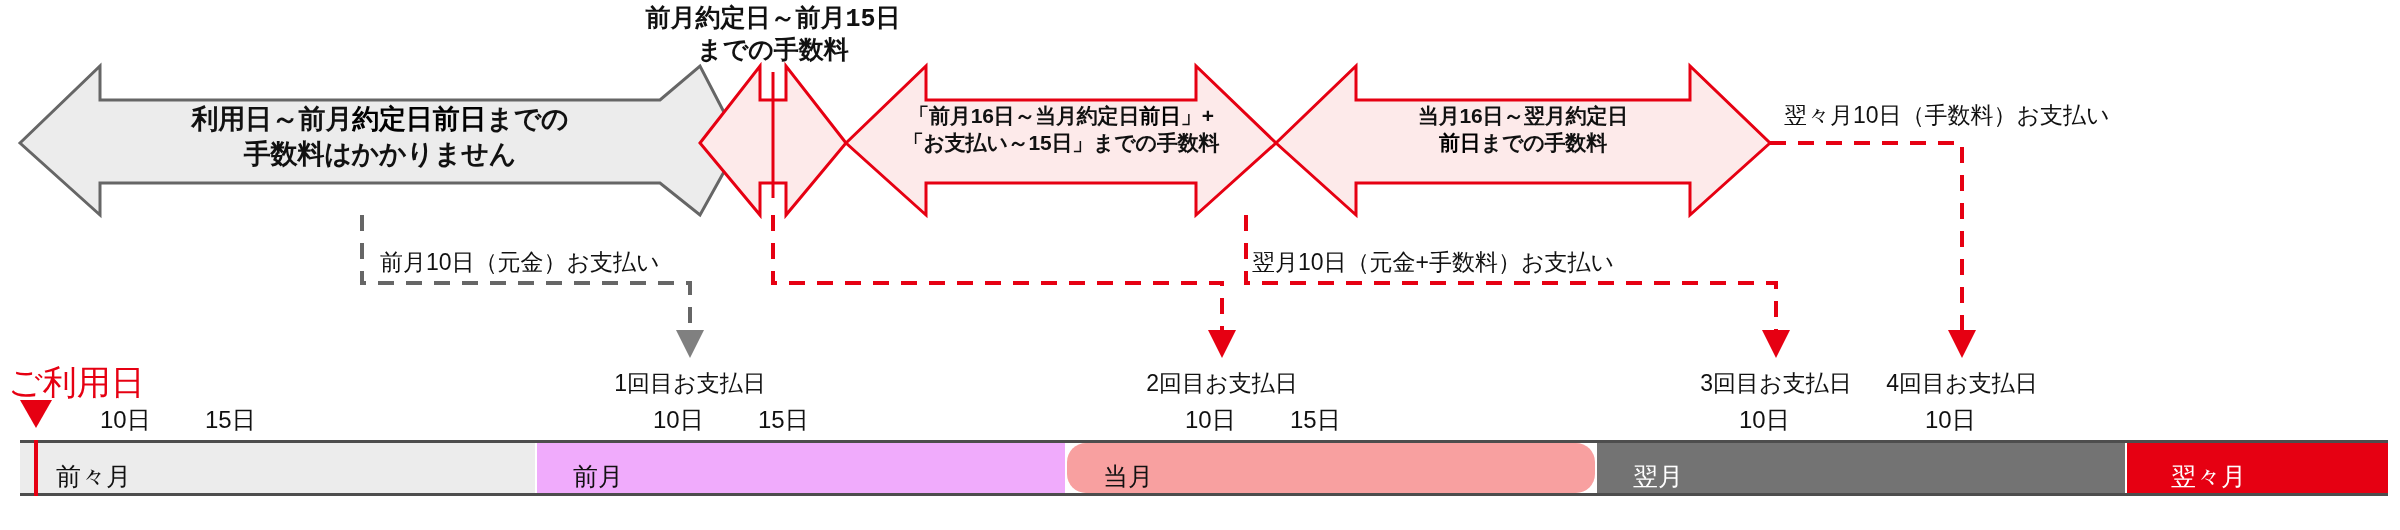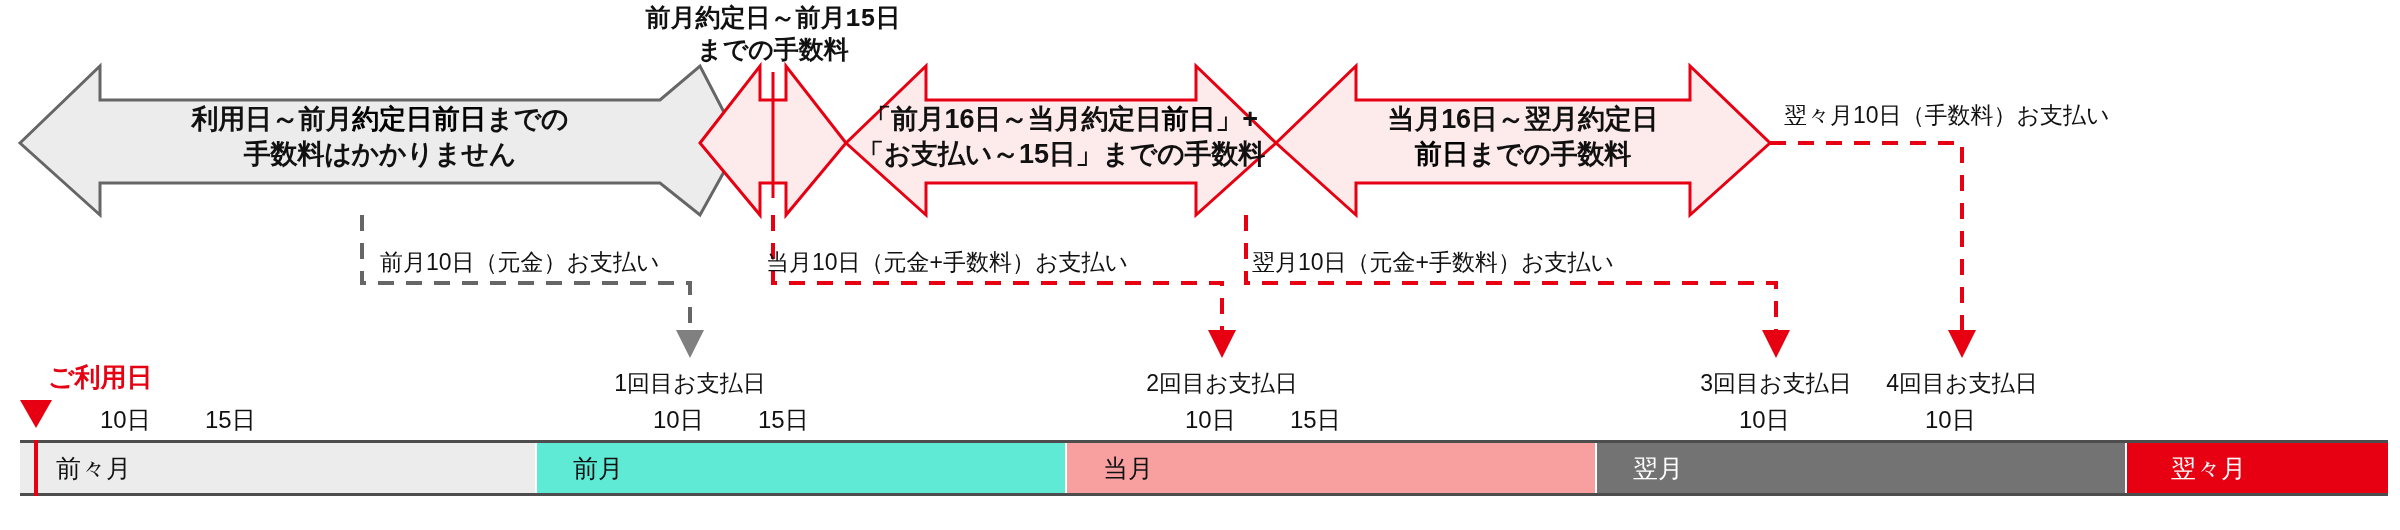--- a/index.html
+++ b/index.html
@@ -19,21 +19,21 @@
     position: absolute;
     text-align: center;
     font-weight: bold;
     line-height: 1.30;
     color: #111111;
     white-space: nowrap;
     letter-spacing: -0.2px;
   }
   .arrow-text .hl { color: #000000; text-align: center; }
   .arrow-text.gray  { font-size: 27px; }
-  .arrow-text.big   { font-size: 27px; }
+  .arrow-text.big   { font-size: 21px; }
 
   
   .cap-label {
     position: absolute;
     text-align: center;
     font-weight: bold;
     font-size: 25px;
     line-height: 1.28;
     color: #111111;
     white-space: nowrap;
@@ -62,35 +62,34 @@
   .tl-title {
     position: absolute;
     font-size: 23px;
     white-space: nowrap;
     text-align: center;
     color: #111111;
     font-weight: 400;
   }
   .tl-title.use {
     color: #e60012;
-    font-weight: bold;
-    font-size: 26px;
-    margin-left: 40px;
+    font-weight: normal;
+    font-size: 34px;
   }
   .tick-label {
     position: absolute;
     font-size: 24px;
     white-space: nowrap;
     color: #111111;
   }
   .month-bar {
     position: absolute;
     height: 50px;
     display: flex;
-    align-items: center;
+    align-items: flex-end;
     font-size: 25px;
     color: #111111;
     padding-left: 36px;
   }
   .month-bar.onwhite { color: #ffffff; }
   .top-rule {
     position: absolute;
     height: 3px;
     background: #4d4d4d;
   }
@@ -160,21 +159,20 @@
   <div class="arrow-text big" style="left:1300px; top:102px; width:446px;">
     <div>当月16日～翌月約定日</div>
     <div>
       <span class="hl">前日</span><span>までの手数料</span>
     </div>
   </div>
 
   <div class="corner-note" style="left:1784px; top:100px;">翌々月10日（手数料）お支払い</div>
 
   <div class="pay-note" style="left:380px; top:250px;text-align:center;">前月10日（元金）お支払い</div>
-  <div class="pay-note" style="left:766px; top:250px;">当月10日（元金+手数料）お支払い</div>
   <div class="pay-note" style="left:1252px; top:250px;">翌月10日（元金+手数料）お支払い</div>
 
   <div class="tl-title use" style="left:8px; top:360px; width:130px; text-align:left;">ご利用日</div>
 
   <div class="tl-title" style="left:590px; top:368px; width:200px;">1回目お支払日</div>
   <div class="tl-title" style="left:1122px; top:368px; width:200px;">2回目お支払日</div>
   <div class="tl-title" style="left:1676px; top:368px; width:200px;">3回目お支払日</div>
   <div class="tl-title" style="left:1862px; top:368px; width:200px;">4回目お支払日</div>
 
   <div class="tick-label" style="left:100px; top:404px; width:74px;">10日</div>
@@ -184,24 +182,24 @@
   <div class="tick-label" style="left:1185px; top:404px; width:74px;">10日</div>
   <div class="tick-label" style="left:1290px; top:404px; width:74px;">15日</div>
   <div class="tick-label" style="left:1739px; top:404px; width:74px;">10日</div>
   <div class="tick-label" style="left:1925px; top:404px; width:74px;">10日</div>
 
   <div class="top-rule" style="left:20px; top:440px; width:2368px;"></div>
 
   <div class="month-bar" style="left:20px; top:443px; width:515px; background:#ececec;">
     <span>前々月</span>
   </div>
-  <div class="month-bar" style="left:537px; top:443px; width:528px; background:#5eead4;">
+  <div class="month-bar" style="left:537px; top:443px; width:528px; background:#f0abfc;">
     <span>前月</span>
   </div>
-  <div class="month-bar" style="left:1067px; top:443px; width:528px; background:#f8a0a0;">
+  <div class="month-bar" style="left:1067px; top:443px; width:528px; background:#f8a0a0;border-radius:19px;">
     <span>当月</span>
   </div>
   <div class="month-bar onwhite" style="left:1597px; top:443px; width:528px; background:#737373;">
     <span>翌月</span>
   </div>
   <div class="month-bar onwhite" style="left:2127px; top:443px; width:261px; background:#e60012;padding-left:44px;">
     <span>翌々月</span>
   </div>
 
   <div class="bot-rule" style="left:20px; top:493px; width:2368px;"></div>

